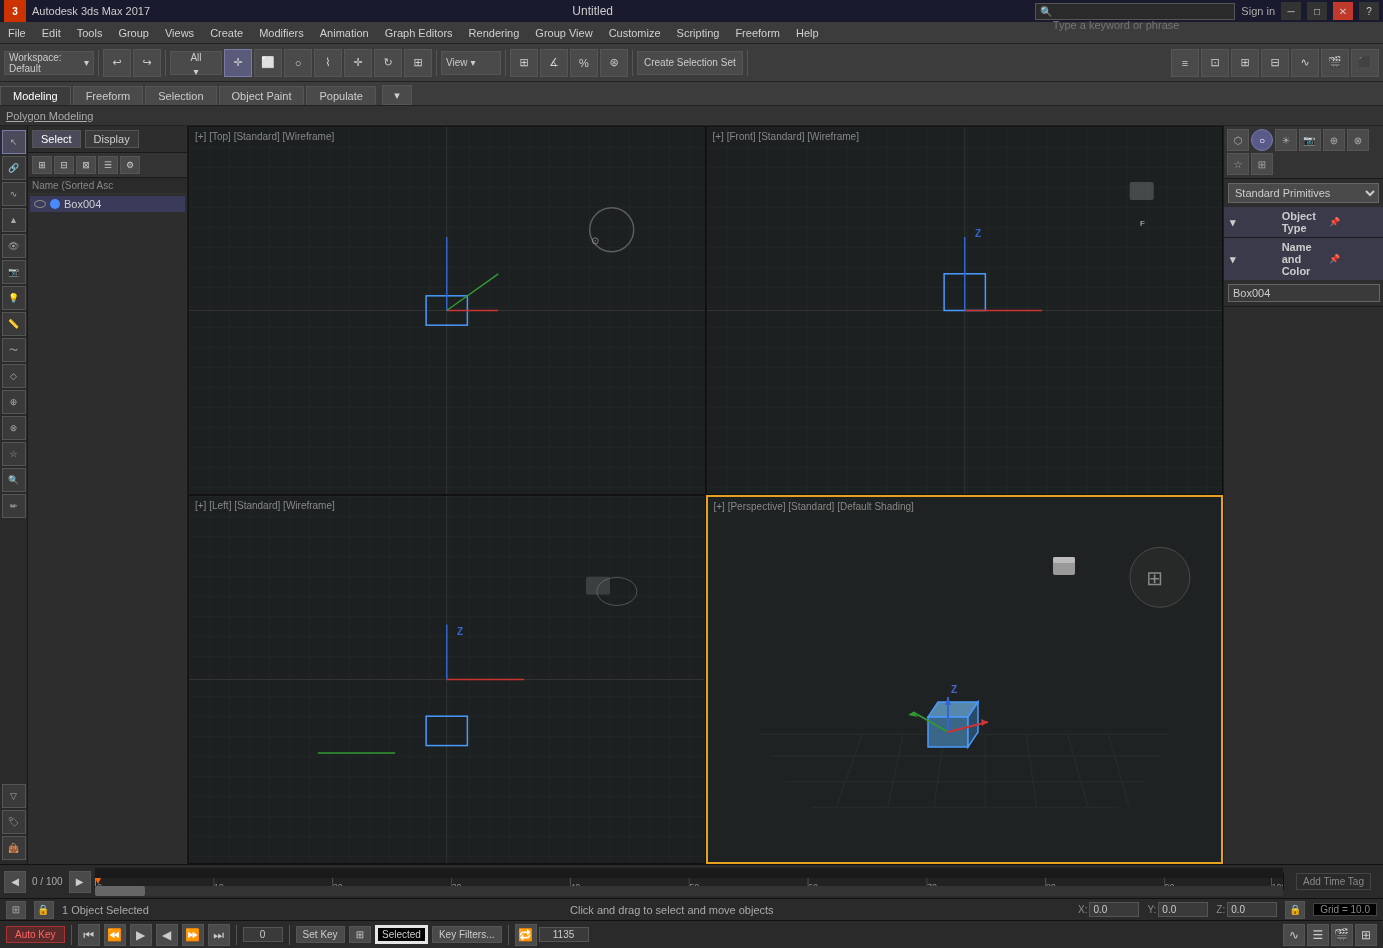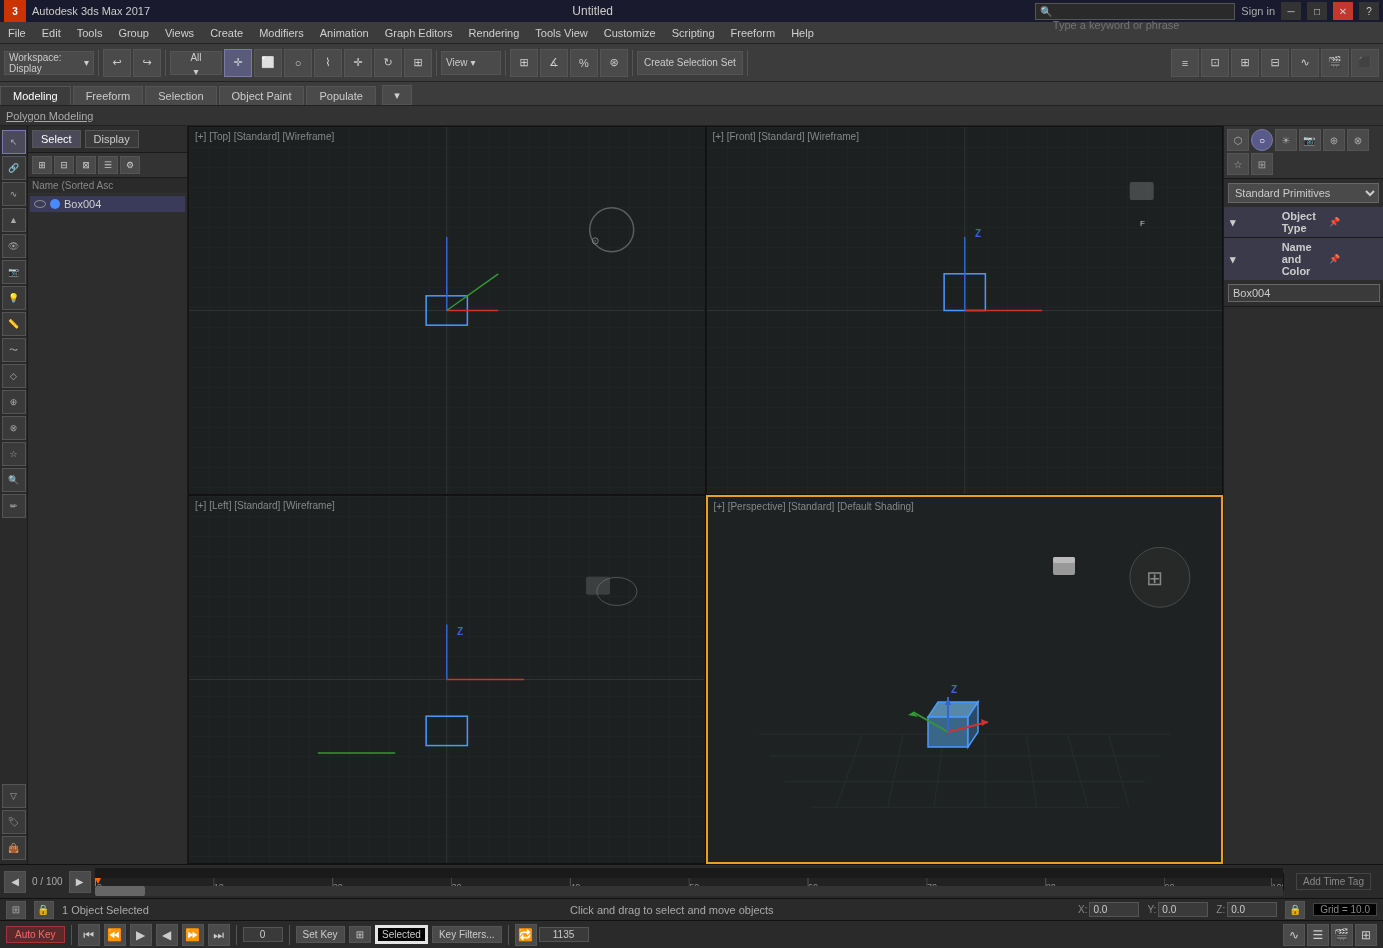--- a/index.html
+++ b/index.html
@@ -130,31 +130,31 @@
   <div class="menu-item">File</div>
   <div class="menu-item">Edit</div>
   <div class="menu-item">Tools</div>
   <div class="menu-item">Group</div>
   <div class="menu-item">Views</div>
   <div class="menu-item">Create</div>
   <div class="menu-item">Modifiers</div>
   <div class="menu-item">Animation</div>
   <div class="menu-item">Graph Editors</div>
   <div class="menu-item">Rendering</div>
-  <div class="menu-item">Tools View</div>
+  <div class="menu-item">Group View</div>
   <div class="menu-item">Customize</div>
   <div class="menu-item">Scripting</div>
   <div class="menu-item">Freeform</div>
   <div class="menu-item">Help</div>
 </div>
 
 <div id="toolbar">
 
   <div class="toolbar-dropdown toolbar-wide">
-    <span style="font-size:10px;">Workspace: Display</span>
+    <span style="font-size:10px;">Workspace: Default</span>
     <span>▾</span>
   </div>
   <div class="toolbar-sep"></div>
 
   <div class="toolbar-btn" title="Undo">↩</div>
   <div class="toolbar-btn" title="Redo">↪</div>
   <div class="toolbar-sep"></div>
 
   <div class="toolbar-dropdown" style="width:52px;flex-direction:column;">
     <span>All</span>

